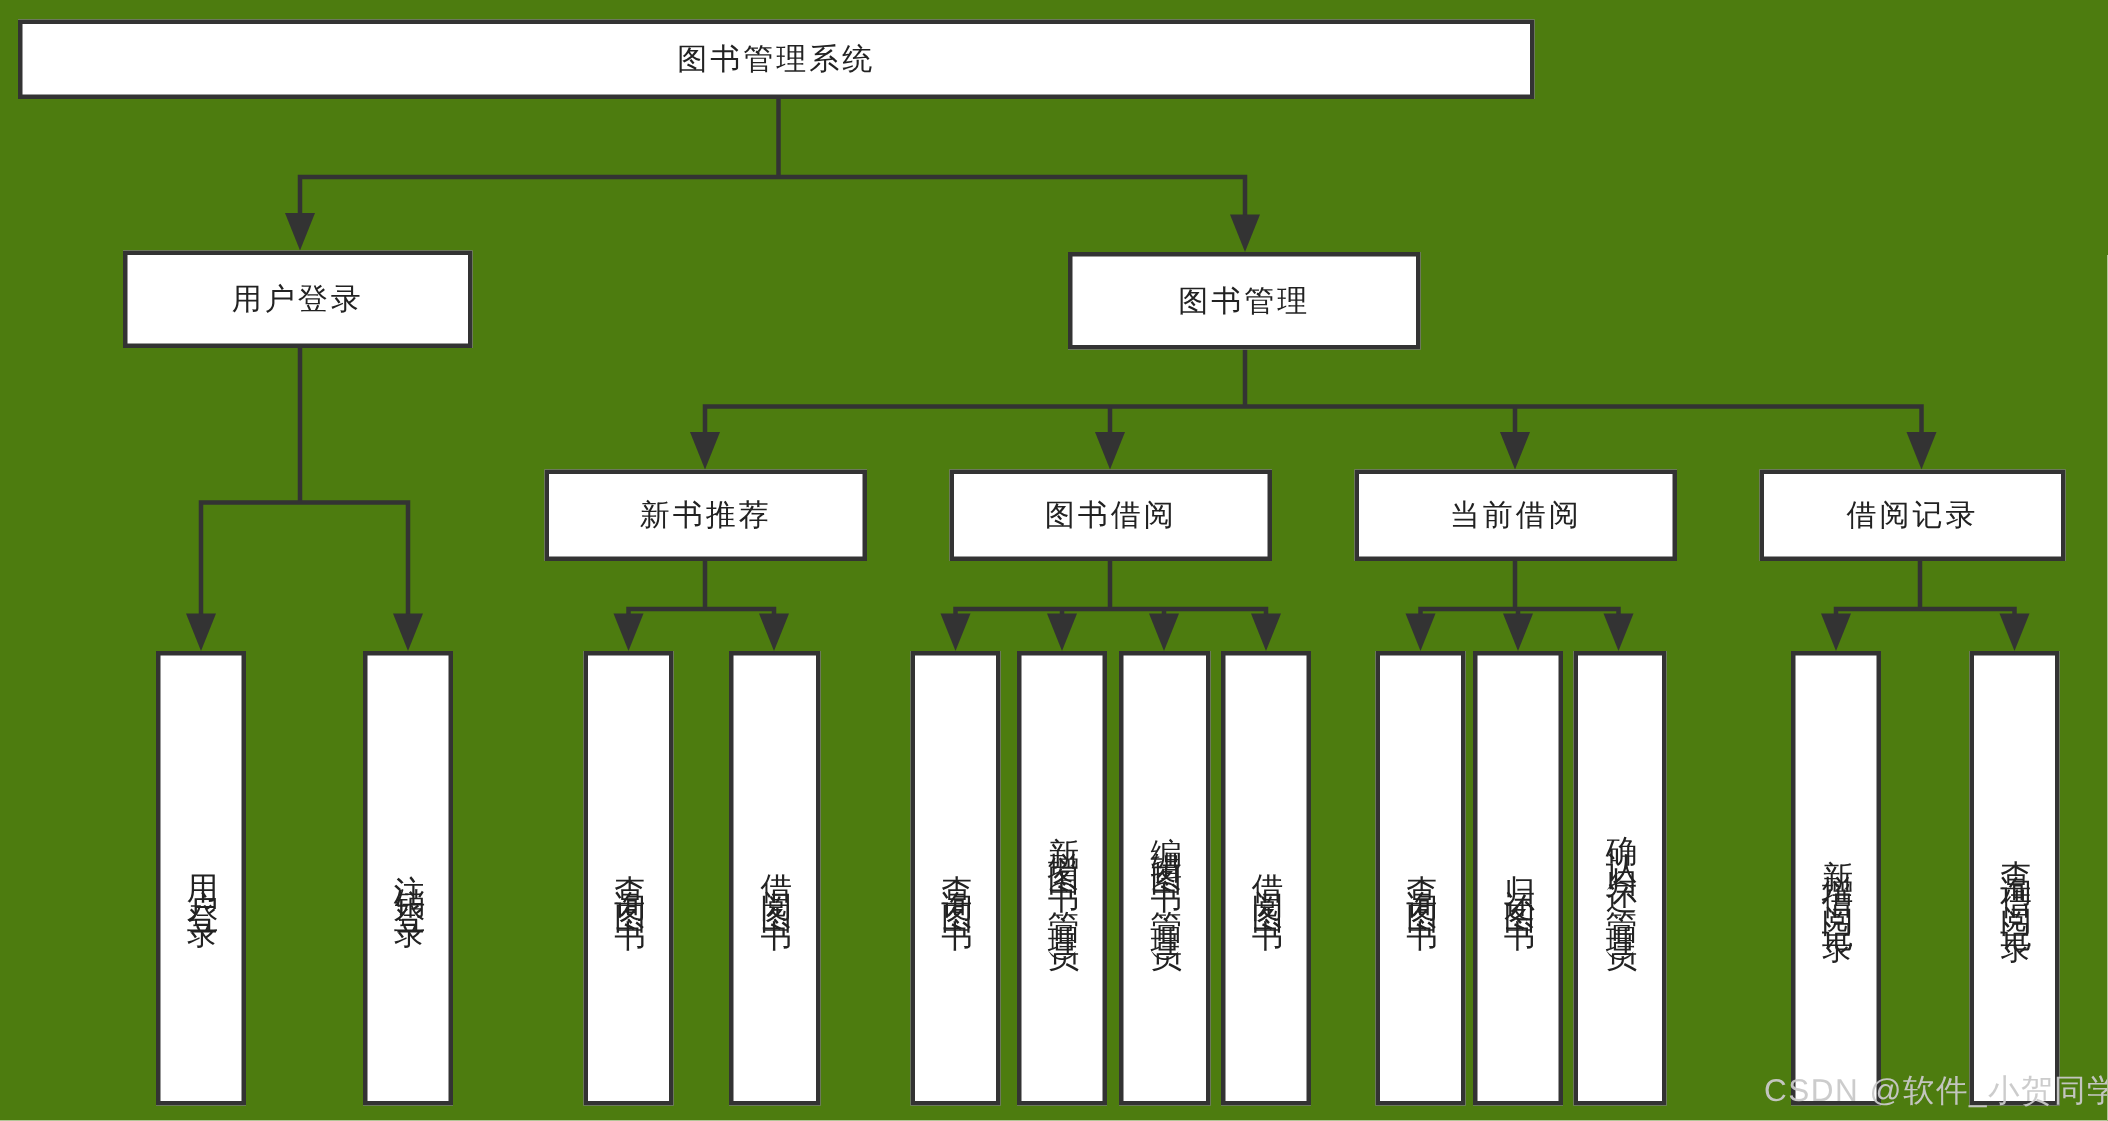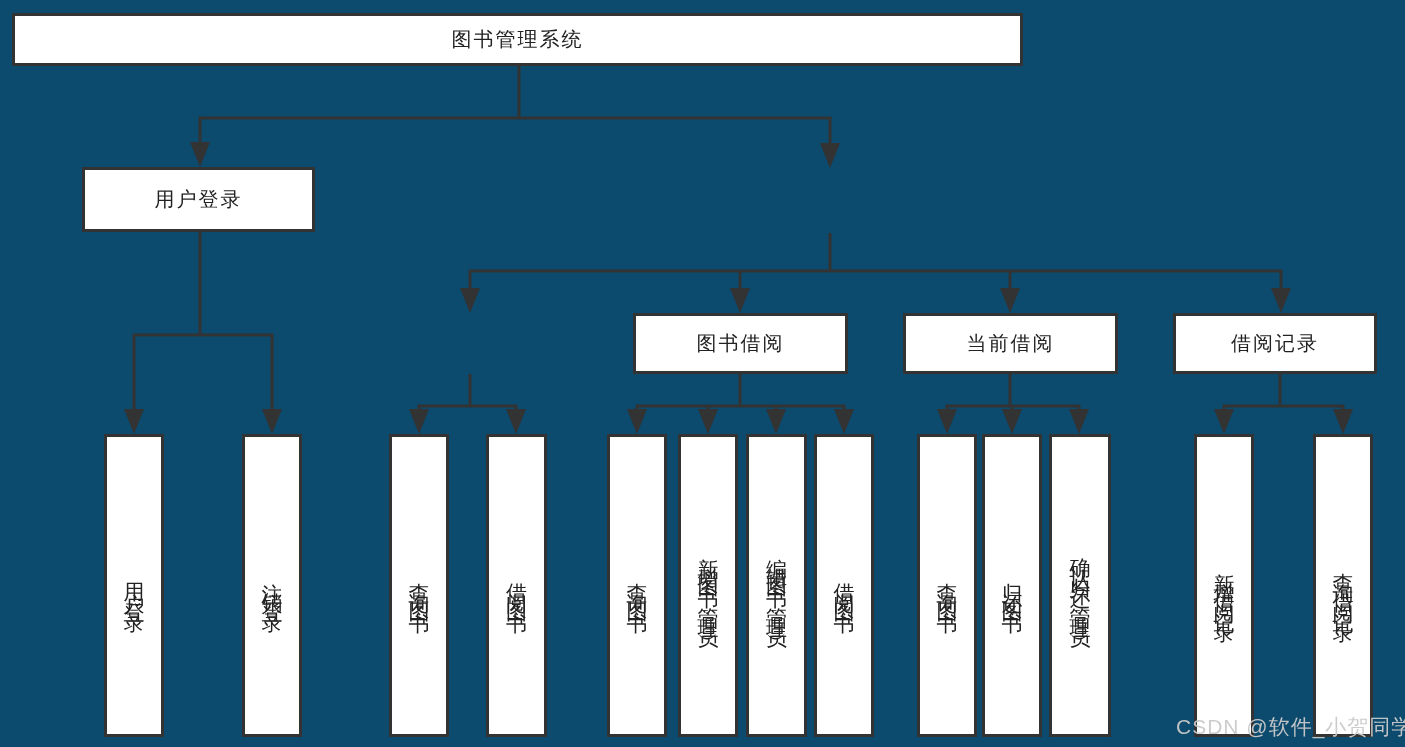--- a/index.html
+++ b/index.html
@@ -1,20 +1,20 @@
 <!DOCTYPE html>
 <html><head>
 <meta charset="utf-8">
 <style>
   html, body { margin: 0; padding: 0; background: #ffffff; }
   .canvas {
     position: relative;
     width: 1405px;
     height: 747px;
-    background: #0c4a6e;
+    background: #4d7c0f;
     overflow: hidden;
     font-family: "Liberation Sans", sans-serif;
     text-decoration: underline;
   }
   .connectors {
     position: absolute;
     left: 0; top: 0;
     width: 1405px; height: 747px;
   }
   .box {
@@ -92,21 +92,23 @@
       <polygon points="1002,409 1022,409 1012,434"></polygon>
       <polygon points="1069,409 1089,409 1079,434"></polygon>
       <polygon points="1214,409 1234,409 1224,434"></polygon>
       <polygon points="1333,409 1353,409 1343,434"></polygon>
     </g>
   </svg>
 
   <div class="box hlabel" style="left:12px; top:13px; width:1011px; height:53px;">图书管理系统</div>
 
   <div class="box hlabel" style="left:82px; top:167px; width:233px; height:65px;">用户登录</div>
+  <div class="box hlabel" style="left:712px; top:168px; width:235px; height:65px;">图书管理</div>
 
+  <div class="box hlabel" style="left:363px; top:313px; width:215px; height:61px;">新书推荐</div>
   <div class="box hlabel" style="left:633px; top:313px; width:215px; height:61px;">图书借阅</div>
   <div class="box hlabel" style="left:903px; top:313px; width:215px; height:61px;">当前借阅</div>
   <div class="box hlabel" style="left:1173px; top:313px; width:204px; height:61px;">借阅记录</div>
 
   <div class="box leaf" style="left:104px; top:434px; width:60px; height:303px;">
     <span class="vlabel">用户登录</span>
   </div>
   <div class="box leaf" style="left:242px; top:434px; width:60px; height:303px;">
     <span class="vlabel">注销登录</span>
   </div>

